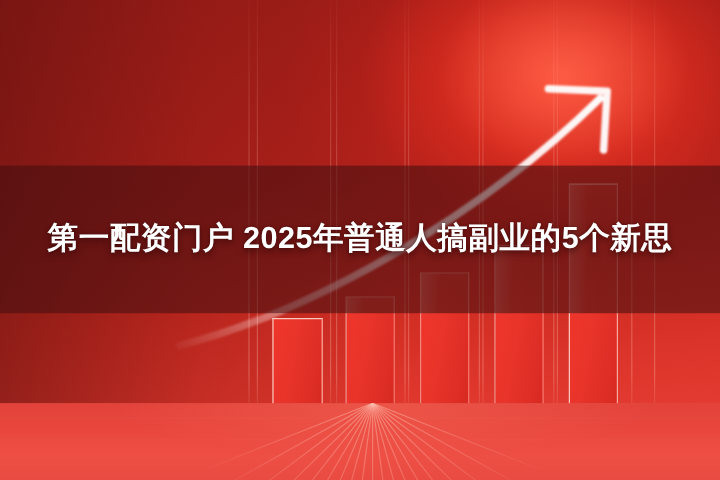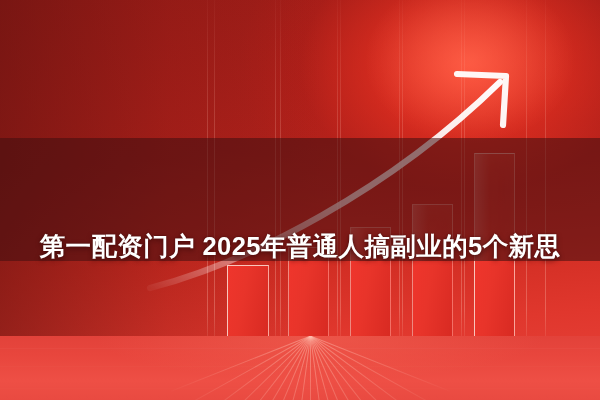--- a/index.html
+++ b/index.html
@@ -112,21 +112,20 @@
     gap:6px;
     text-align:center;
     color:#ffffff;
     font-size:25.5px;
     font-weight:bold;
     letter-spacing:.4px;
     line-height:1.32;
     text-shadow:0 2px 5px rgba(60,8,8,.75),0 0 2px rgba(0,0,0,.35);
     padding:0 22px;
     box-sizing:border-box;
-    margin-top:47px;
   }
   .title .l1{white-space:nowrap;}
   .title .l2{white-space:nowrap;}
 </style>
 </head>
 <body>
 
 <div id="stage">
 
   <div class="wall"></div>

